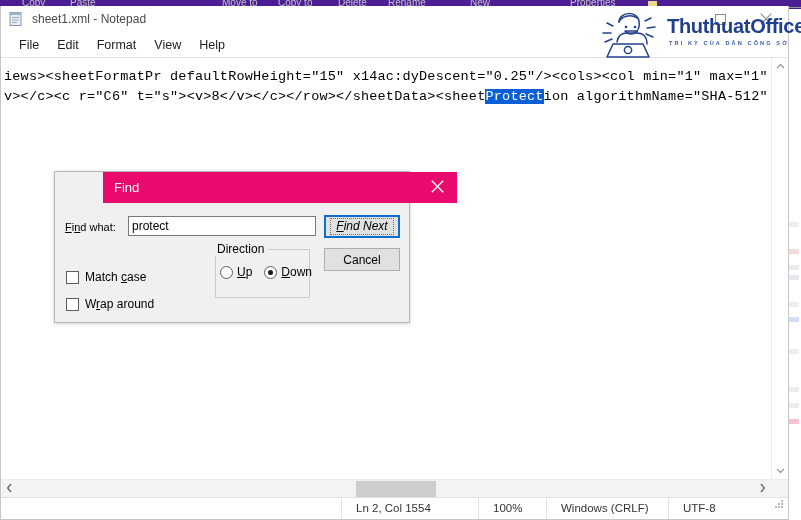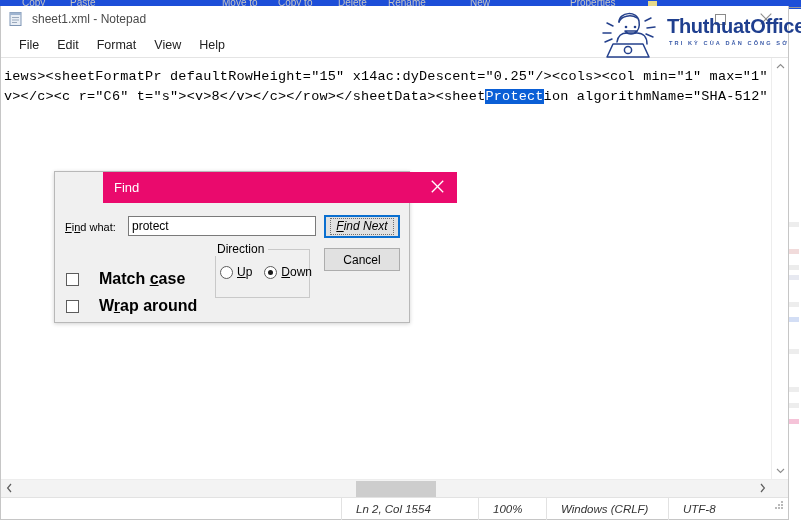--- a/index.html
+++ b/index.html
@@ -16,21 +16,21 @@
     font-size: 12px;
     color: #000;
   }
 
   
   .bg-ribbon {
     position: absolute;
     left: 0; top: 0;
     width: 801px; height: 9px;
     overflow: hidden;
-    background: #1d4ed8;
+    background: #4c1d95;
   }
   .bg-ribbon .rb-line {
     position: absolute;
     left: 0; bottom: 1px;
     width: 801px; height: 1px;
     background: #9a9a9a;
   }
   .bg-ribbon .rb-txt {
     position: absolute;
     top: -3px;
@@ -201,22 +201,21 @@
   
   .statusbar {
     position: absolute;
     left: 0; bottom: 0;
     width: 787px; height: 22px;
     background: #ffffff;
     border-top: 1px solid #e2e2e2;
     box-sizing: border-box;
     display: flex;
     justify-content: flex-end;
-    align-items: flex-start;
-    font-style: italic;
+    align-items: flex-end;
   }
   .sb-cell {
     font-size: 11.5px;
     color: #333;
     border-left: 1px solid #e2e2e2;
     height: 22px;
     display: flex;
     align-items: center;
     padding-left: 14px;
     box-sizing: border-box;
@@ -396,23 +395,22 @@
   .chk-match { top: 67px; }
   .chk-wrap  { top: 94px; }
   .chkbox {
     width: 13px; height: 13px;
     border: 1px solid #5c5c5c;
     background: #fff;
     box-sizing: border-box;
     flex: 0 0 auto;
   }
   .chk-lbl {
-    margin-left: 20px;
-    font-size: 16px;
-    font-weight: bold;
+    margin-left: 6px;
+    font-size: 12px;
   }
 </style>
 </head>
 <body>
 
 <div class="bg-ribbon">
   <div class="rb-line"></div>
   <div class="rb-txt" style="left:22px;">Copy</div>
   <div class="rb-txt" style="left:70px;">Paste</div>
   <div class="rb-txt" style="left:222px;">Move to</div>

